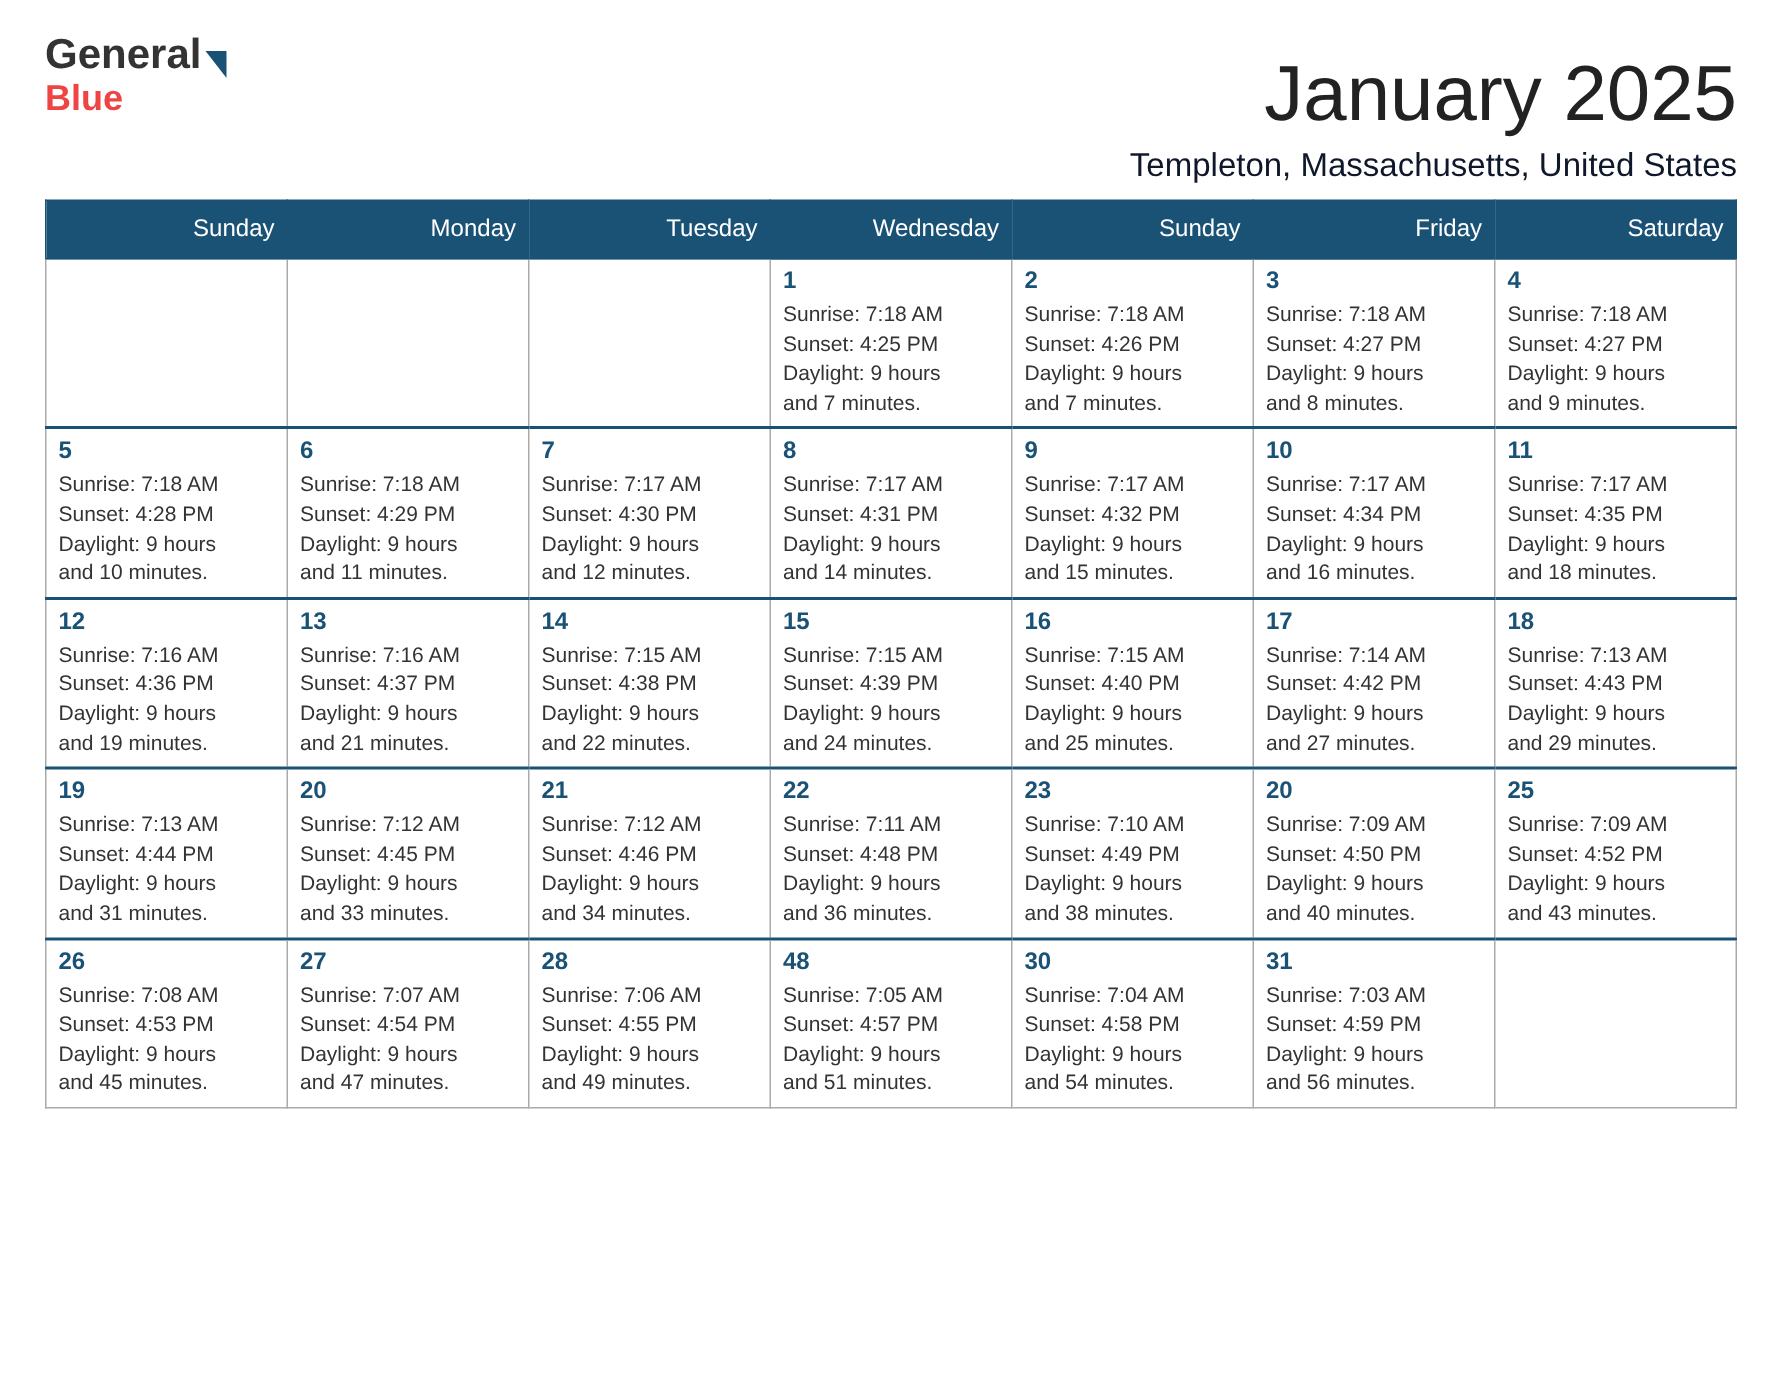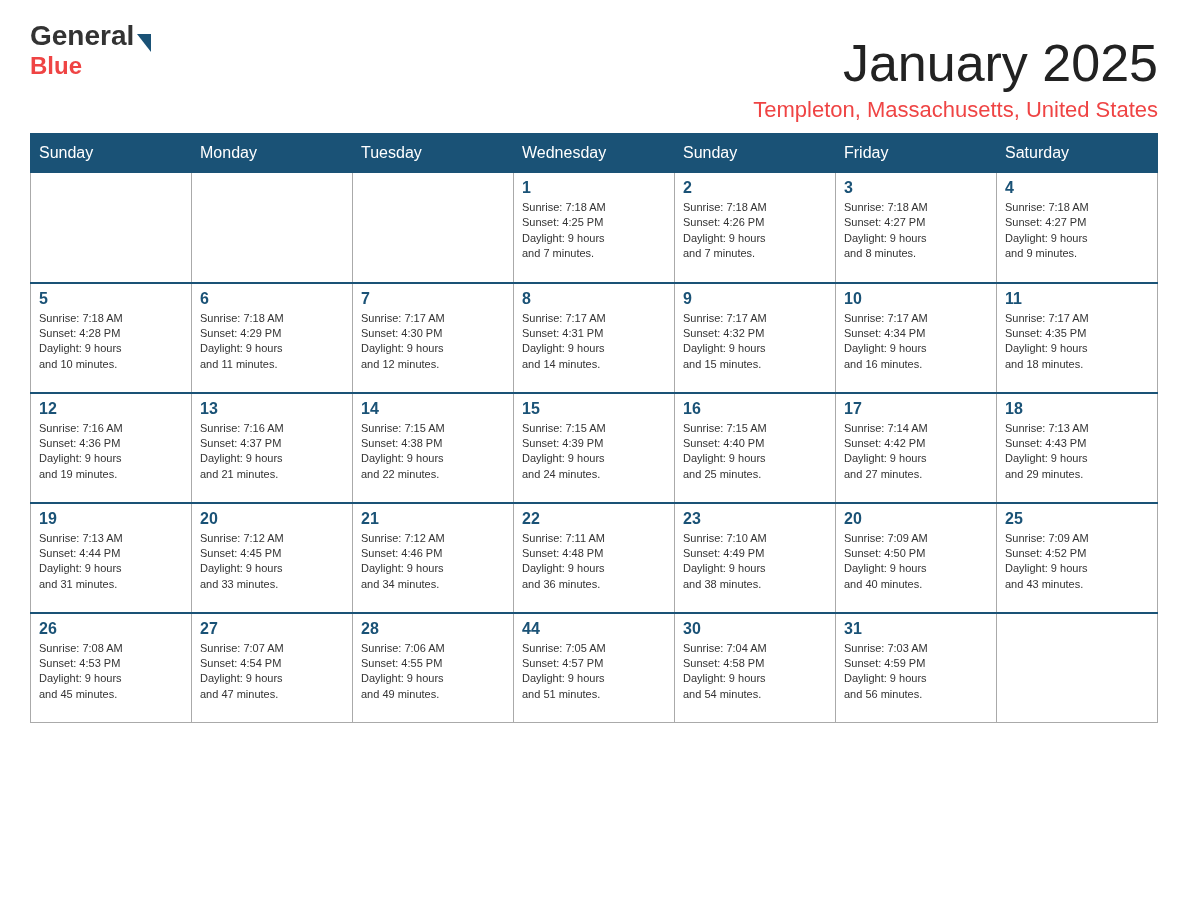--- a/index.html
+++ b/index.html
@@ -48,54 +48,54 @@
       text-align: right;
     }
     .month-title {
       font-size: 52px;
       font-weight: normal;
       color: #222;
       margin-top: 13px;
     }
     .location-title {
       font-size: 22px;
-      color: #ef4444;
+      color: #0f172a;
       margin-top: 4px;
     }
     .calendar {
       width: 100%;
       border-collapse: collapse;
       margin-top: 10px;
     }
     .calendar th {
       background-color: #1a5276;
       color: #fff;
       padding: 10px 8px;
-      text-align: left;
+      text-align: right;
       font-size: 16px;
       font-weight: normal;
       border: 1px solid #1a5276;
     }
     .calendar td {
       vertical-align: top;
       padding: 6px 8px;
       border: 1px solid #aaa;
       width: 14.28%;
       height: 110px;
       font-size: 13px;
       color: #333;
     }
     .day-number {
       font-size: 16px;
       font-weight: bold;
       color: #1a5276;
       margin-bottom: 3px;
     }
     .day-info {
-      font-size: 11px;
+      font-size: 14px;
       color: #333;
       line-height: 1.4;
     }
     .empty-cell {
       background: #fff;
     }
     .row-border td {
       border-top: 2px solid #1a5276;
     }
   </style>
@@ -331,21 +331,21 @@
 and 47 minutes.</div>
         </td>
         <td>
           <div class="day-number">28</div>
           <div class="day-info" style="white-space: pre-line;">Sunrise: 7:06 AM
 Sunset: 4:55 PM
 Daylight: 9 hours
 and 49 minutes.</div>
         </td>
         <td>
-          <div class="day-number">44</div>
+          <div class="day-number">48</div>
           <div class="day-info" style="white-space: pre-line;">Sunrise: 7:05 AM
 Sunset: 4:57 PM
 Daylight: 9 hours
 and 51 minutes.</div>
         </td>
         <td>
           <div class="day-number">30</div>
           <div class="day-info" style="white-space: pre-line;">Sunrise: 7:04 AM
 Sunset: 4:58 PM
 Daylight: 9 hours

